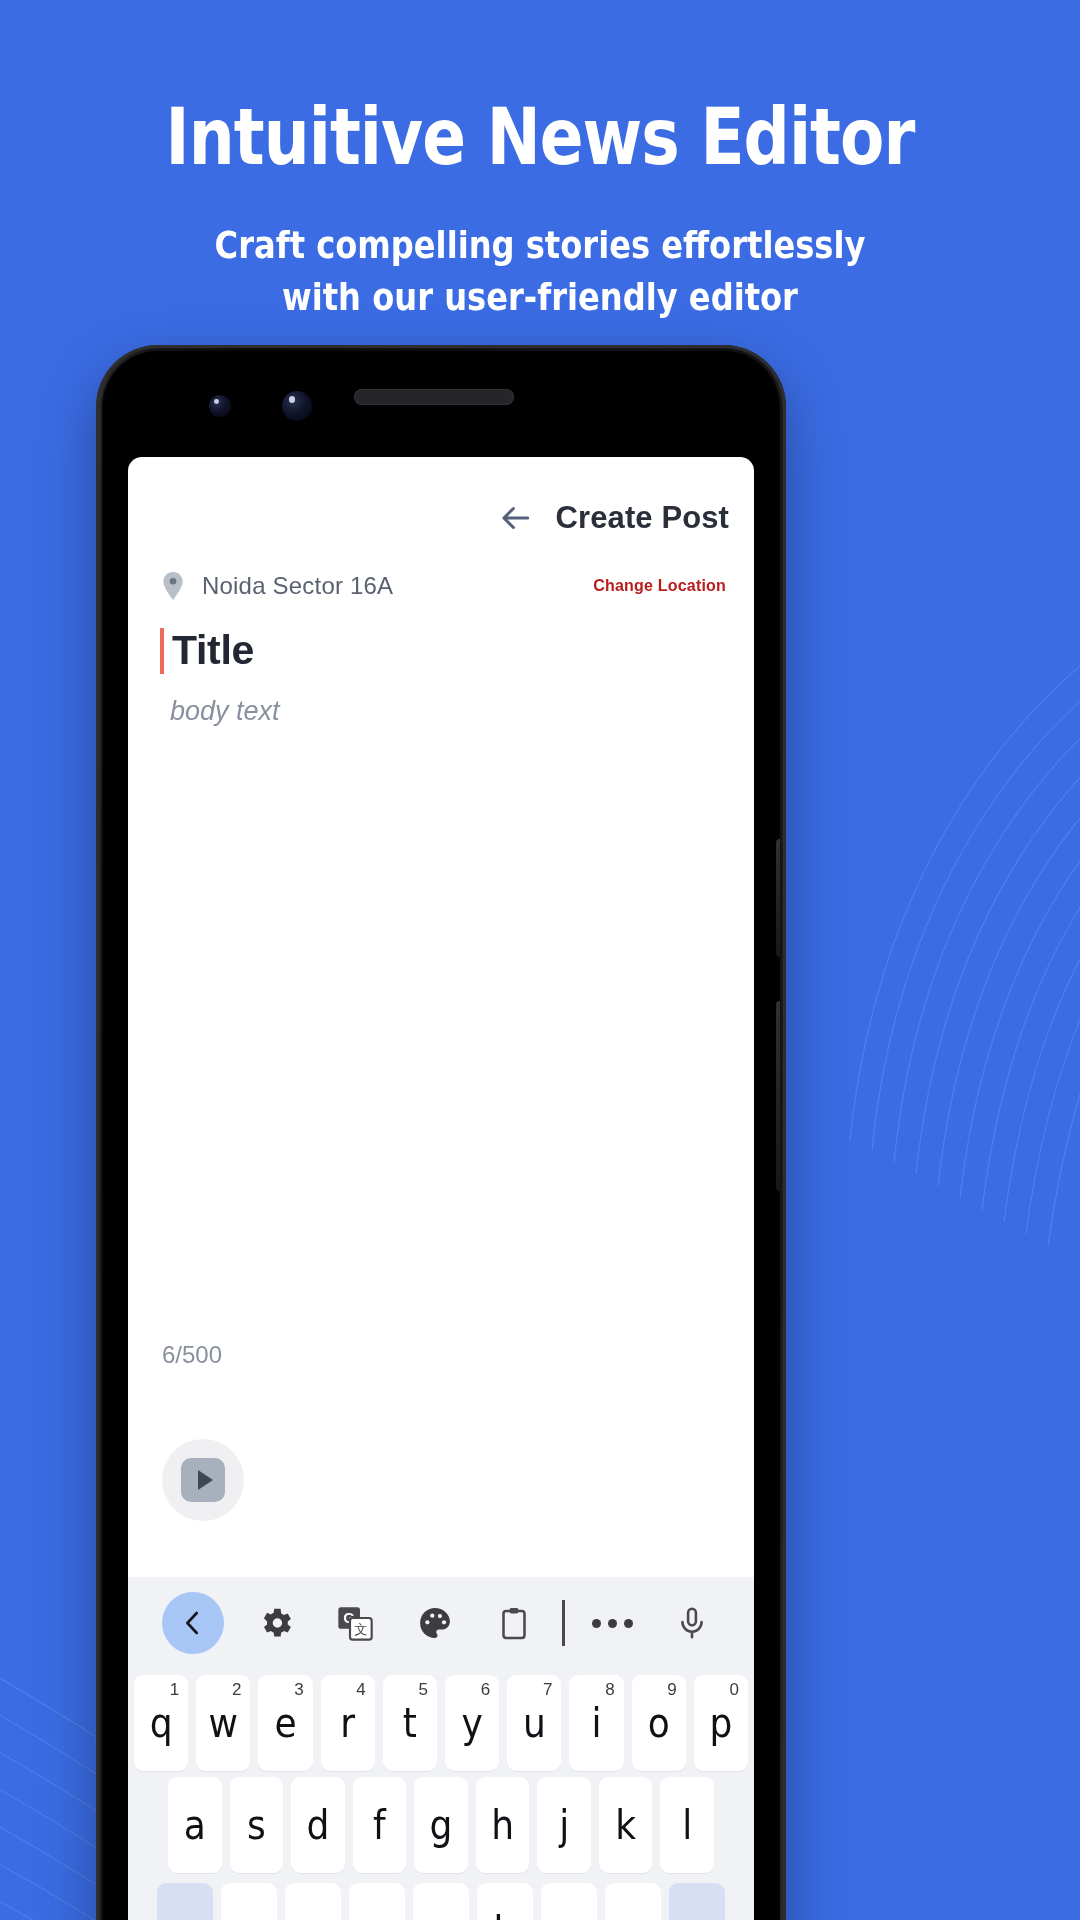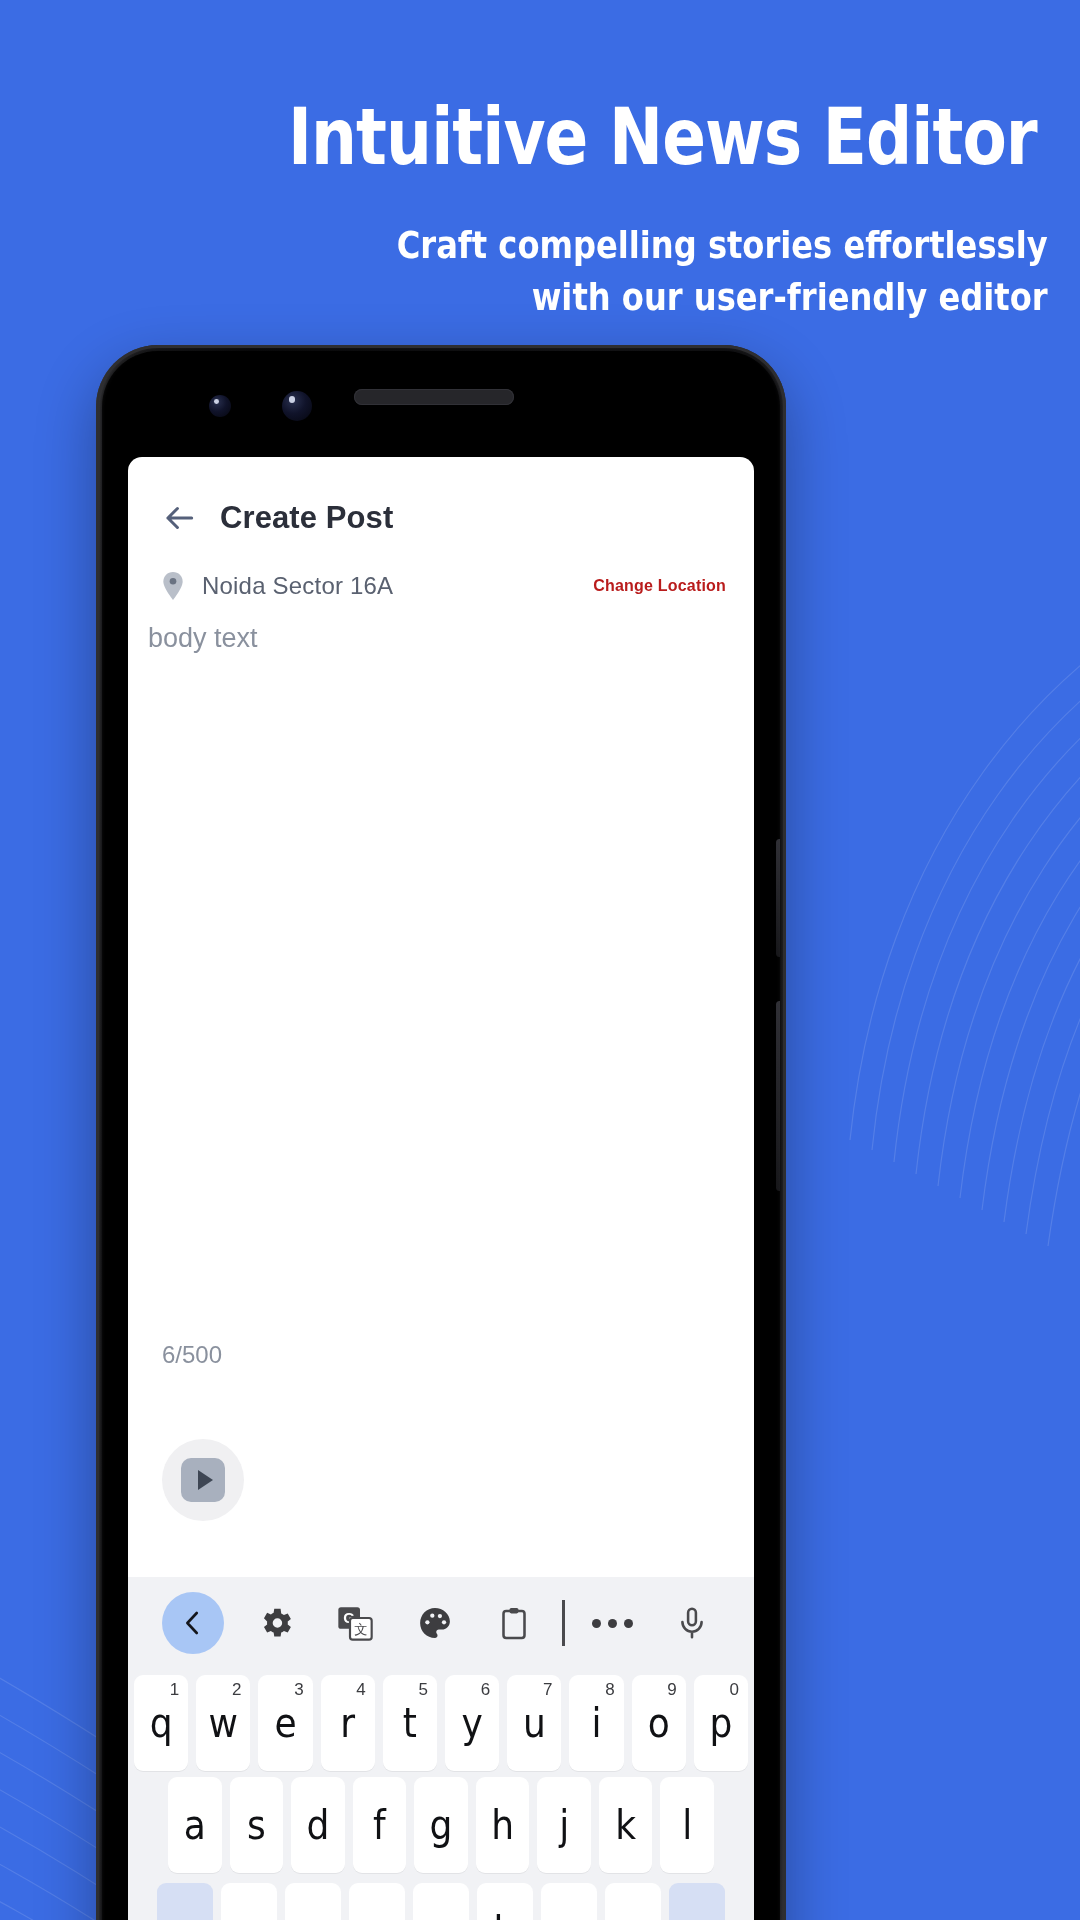--- a/index.html
+++ b/index.html
@@ -11,21 +11,21 @@
     overflow:hidden;
   }
 
   
   .bg-swirls { position:absolute; inset:0; overflow:hidden; pointer-events:none; }
   .bg-swirls svg { position:absolute; }
   .sw-right { right:-180px; top:520px; }
   .sw-left  { left:-420px; bottom:-260px; }
 
   
-  .hero { position:absolute; top:0; left:0; right:0; text-align:right; padding-top:96px; }
+  .hero { position:absolute; top:0; left:0; right:0; text-align:center; padding-top:96px; }
   .hero-title {
     font-family:"DejaVu Sans Condensed","Liberation Sans", sans-serif;
     font-weight:bold;
     font-size:78px;
     letter-spacing:-1px;
     color:#ffffff;
     line-height:1.06;
     transform:scaleX(0.92);
   }
   .hero-sub {
@@ -86,37 +86,37 @@
     position:absolute;
     left:26px; top:106px;
     width:626px; bottom:0;
     background:#ffffff;
     border-radius:14px 14px 0 0;
     overflow:hidden;
     display:flex; flex-direction:column;
   }
 
   
-  .app-header { display:flex; align-items:center; gap:22px; padding:42px 32px 0 32px; }
+  .app-header { display:flex; align-items:center; gap:22px; padding:42px 25px 0 32px;justify-content:flex-end; }
   .back-arrow { width:38px; height:38px; display:block; flex:none; }
   .app-title { font-size:31px; font-weight:bold; color:#2b2f3a; letter-spacing:.1px; }
 
   
   .loc-row { display:flex; align-items:center; padding:34px 28px 0 32px; }
   .loc-pin { width:26px; height:30px; flex:none; margin-right:16px; }
   .loc-name { font-size:24px; color:#5a6170; flex:1; letter-spacing:.2px; }
   .loc-change { font-size:16px; font-weight:bold; color:#b91c1c; letter-spacing:.2px; white-space:nowrap; }
 
   
   .title-field { display:flex; align-items:center; padding:26px 32px 0 32px; }
   .caret { width:4px; height:46px; background:#ec6a59; flex:none; margin-right:8px; }
   .title-text { font-size:41px; font-weight:bold; color:#222733; letter-spacing:-.3px; }
 
   
-  .body-field { padding:22px 32px 0 20px; flex:1; }
+  .body-field { padding:22px 32px 0 42px; flex:1;font-style:italic; }
   .body-placeholder { font-size:27px; color:#8a919e; }
 
   
   .tags-row { display:flex; align-items:flex-end; padding:0 30px 0 34px; }
   .tag-add { font-size:24px; color:#8a919e; flex:1; }
   .char-count { font-size:24px; color:#8a919e; }
 
   
   .action-row { display:flex; align-items:center; padding:70px 34px 56px 34px; }
   .play-btn {
@@ -227,20 +227,24 @@
 
       <div class="loc-row">
         <svg class="loc-pin" viewBox="0 0 24 28">
           <path d="M12 1 C6.8 1 3 4.9 3 9.8 C3 16 12 27 12 27 C12 27 21 16 21 9.8 C21 4.9 17.2 1 12 1 Z" fill="#b9bfc9"></path>
           <circle cx="12" cy="9.6" r="3.1" fill="#6a7382"></circle>
         </svg>
         <div class="loc-name">Noida Sector 16A</div>
         <div class="loc-change">Change Location</div>
       </div>
 
+      <div class="title-field">
+        <div class="caret"></div>
+        <div class="title-text">Title</div>
+      </div>
 
       <div class="body-field">
         <div class="body-placeholder">body text</div>
       </div>
 
       <div class="tags-row">
         <div class="char-count">6/500</div>
       </div>
 
       <div class="action-row">

